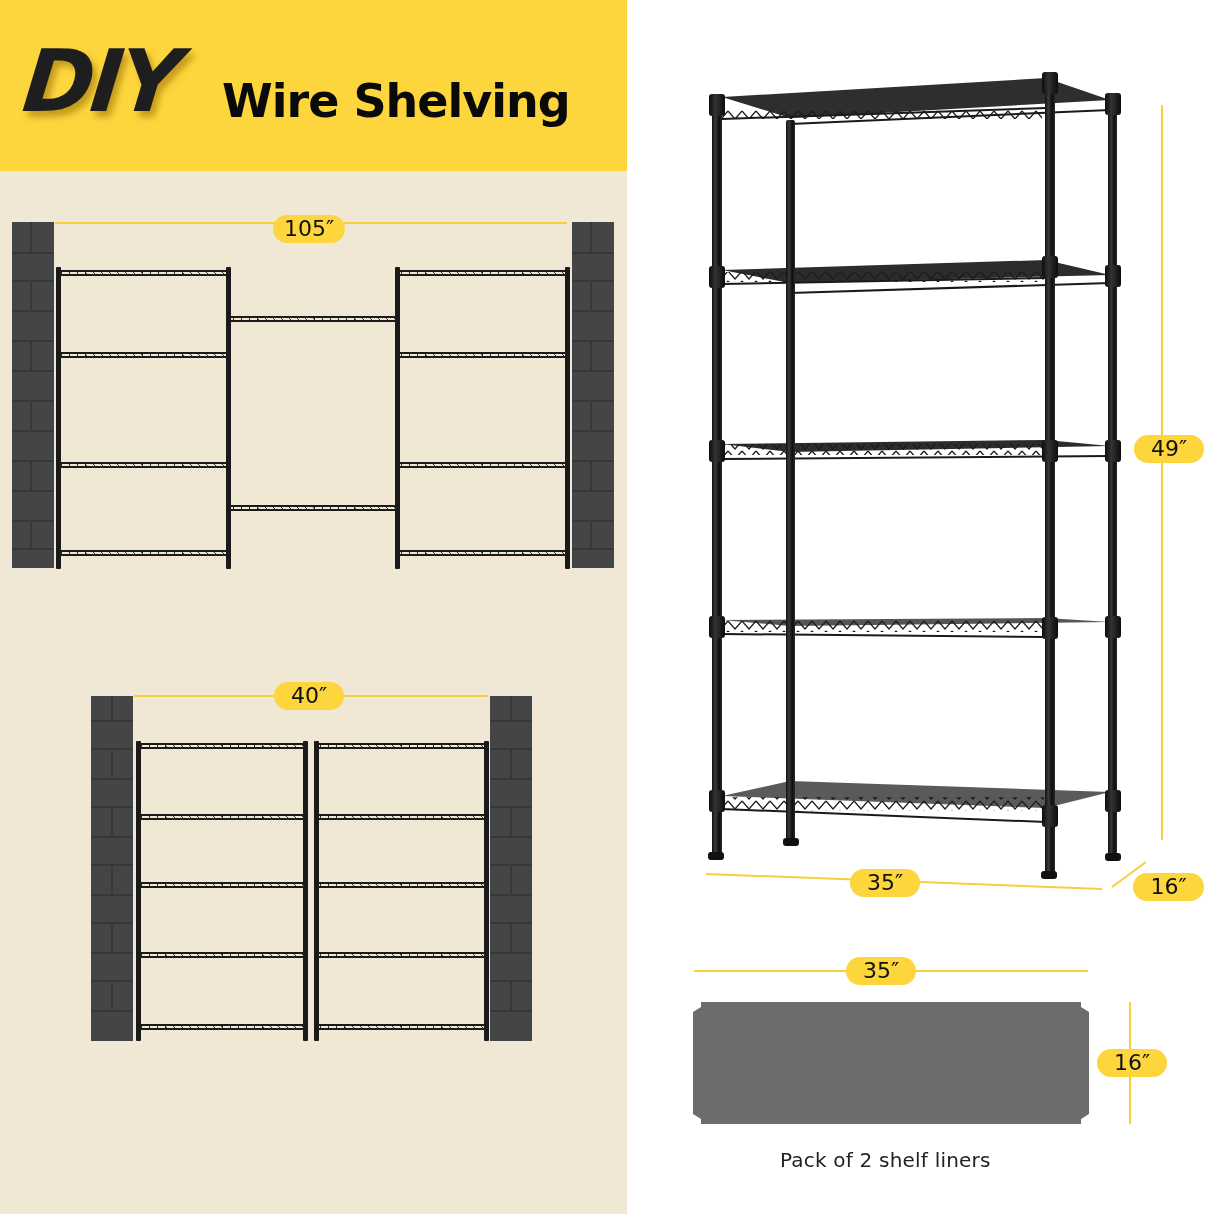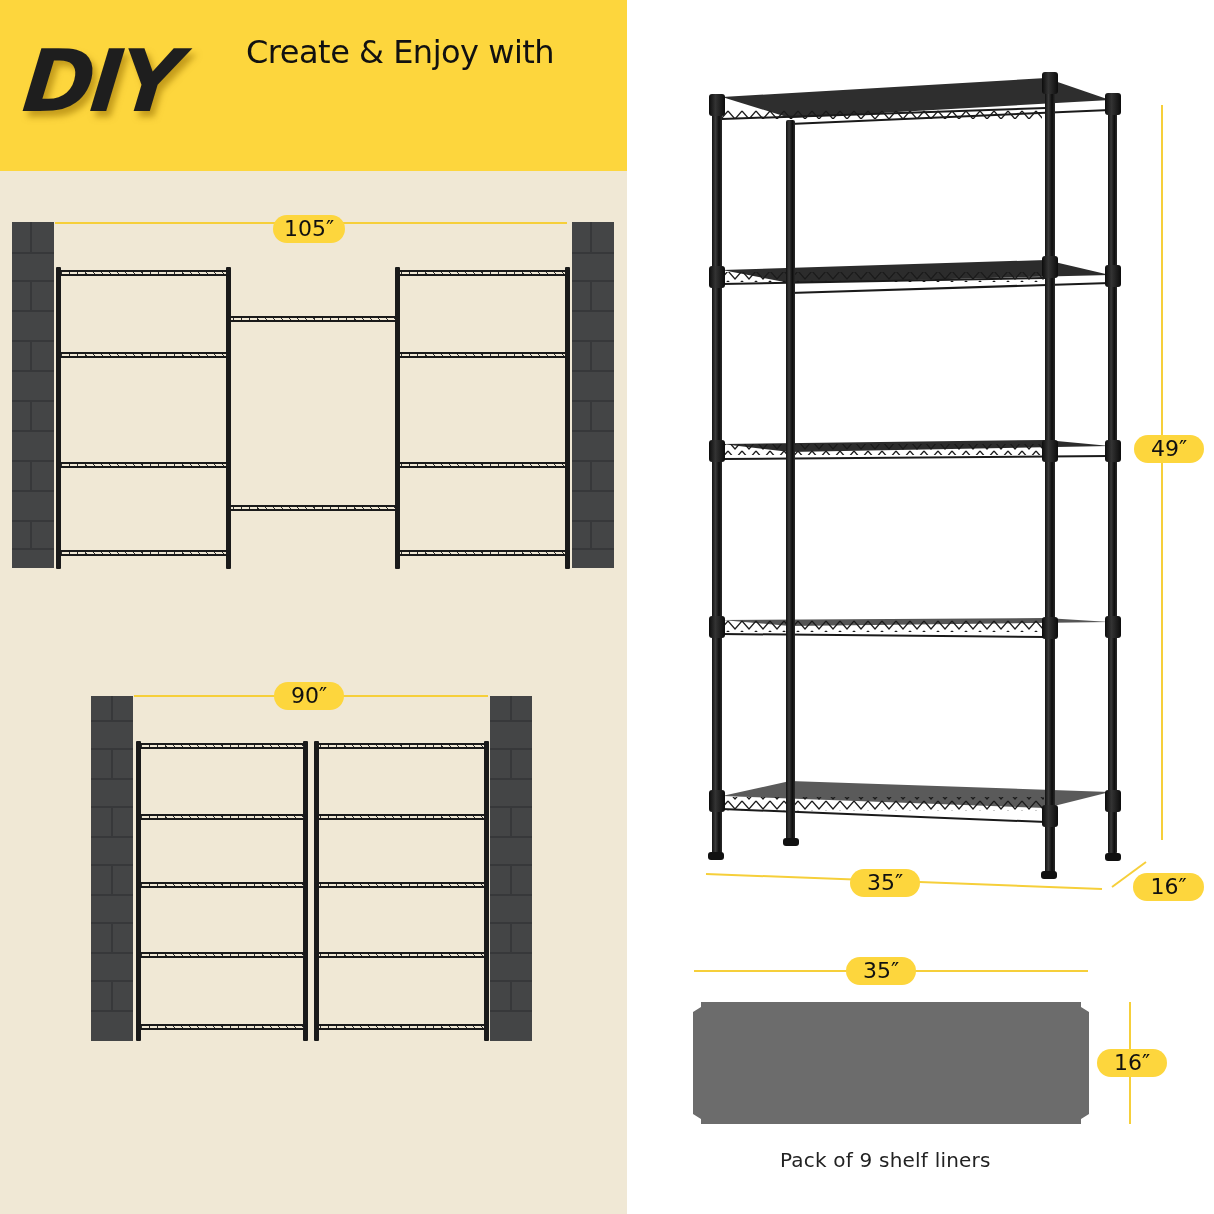--- a/index.html
+++ b/index.html
@@ -37,21 +37,21 @@
   .liner-caption { position: absolute; left: 780px; top: 1148px; font-size: 20px; color: #222; letter-spacing: 0.2px; }
 </style>
 </head>
 <body>
 
 <div class="left-panel"></div>
 <div class="right-panel"></div>
 
 <div class="header-band">
   <div class="diy-title">DIY</div>
-  <div class="subtitle-1">Create &amp; Enjoy with</div>
+  <div class="subtitle-2">Wire Shelving</div>
 </div>
 
 <div>
   <div class="dim-line-h" style="left:55px; top:222px; width:512px;"></div>
   <div class="dim-pill" style="left:273px; top:215px; width:72px;">105″</div>
 
   <div class="wall" style="left:12px; top:222px; width:42px; height:346px;">
     <div class="brick-row" style="top:30px"></div>
       <div class="brick-row" style="top:58px"></div>
       <div class="brick-row" style="top:88px"></div>
@@ -109,21 +109,21 @@
     <div class="post" style="left:565px; top:267px; height:302px"></div>
     <div class="shelf" style="left:398px; top:270px; width:168px"></div>
     <div class="shelf" style="left:398px; top:352px; width:168px"></div>
     <div class="shelf" style="left:398px; top:462px; width:168px"></div>
     <div class="shelf" style="left:398px; top:550px; width:168px"></div>
   </div>
 </div>
 
 <div>
   <div class="dim-line-h" style="left:134px; top:695px; width:354px;"></div>
-  <div class="dim-pill" style="left:274px; top:682px; width:70px;">90″</div>
+  <div class="dim-pill" style="left:274px; top:682px; width:70px;">40″</div>
 
   <div class="wall" style="left:91px; top:696px; width:42px; height:345px;">
     <div class="brick-row" style="top:24px"></div>
       <div class="brick-row" style="top:52px"></div>
       <div class="brick-row" style="top:82px"></div>
       <div class="brick-row" style="top:110px"></div>
       <div class="brick-row" style="top:140px"></div>
       <div class="brick-row" style="top:168px"></div>
       <div class="brick-row" style="top:198px"></div>
       <div class="brick-row" style="top:226px"></div>
@@ -244,14 +244,14 @@
 </svg>
 <div class="dim-pill" style="left:850px; top:869px; width:70px;">35″</div>
 <div class="dim-pill" style="left:1133px; top:873px; width:71px;">16″</div>
 
 <div>
   <div class="dim-line-h" style="left:694px; top:970px; width:394px;"></div>
   <div class="dim-pill" style="left:846px; top:957px; width:70px;">35″</div>
   <div class="liner"></div>
   <div class="dim-line-v" style="left:1129px; top:1002px; height:122px;"></div>
   <div class="dim-pill" style="left:1097px; top:1049px; width:70px;">16″</div>
-  <div class="liner-caption">Pack of 9 shelf liners</div>
+  <div class="liner-caption">Pack of 2 shelf liners</div>
 </div>
 
 </body></html>

